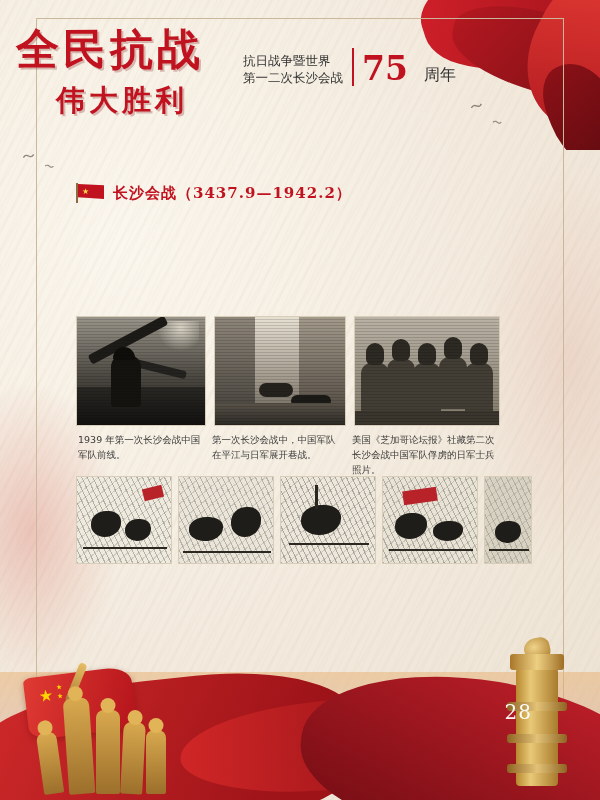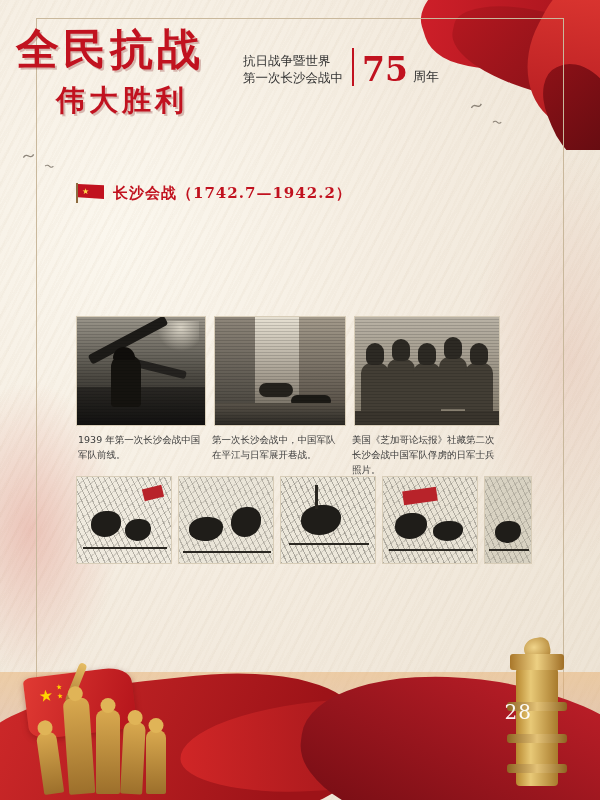--- a/index.html
+++ b/index.html
@@ -155,23 +155,23 @@
     align-items: baseline;
   }
   .anniv-num {
     font-family: "DejaVu Serif", serif;
     font-size: 33px;
     font-weight: bold;
     color: #c1121f;
     line-height: 33px;
   }
   .anniv-unit {
-    font-size: 13px;
+    font-size: 16px;
     color: #333;
-    margin-left: 5px;
+    margin-left: 16px;
   }
 
   
   .content-frame {
     position: absolute;
     left: 36px;
     top: 18px;
     width: 528px;
     height: 700px;
     border: 1px solid #c9b89c;
@@ -496,36 +496,36 @@
   <div class="content-frame"></div>
 
   <div class="title-block">
     <div class="main-title mt-line1">全民抗战</div>
     <div class="main-title mt-line2">伟大胜利</div>
   </div>
 
   <div class="subtitle-box">
     <div class="sub-lines">
       <div>抗日战争暨世界</div>
-      <div>第一次长沙会战中</div>
+      <div>第一二次长沙会战</div>
     </div>
     <div class="sub-divider"></div>
     <div class="anniv">
       <span class="anniv-num">75</span>
       <span class="anniv-unit">周年</span>
     </div>
   </div>
 
   <div class="section-head">
     <span class="flag-icon">
       <span class="pole"></span>
       <span class="cloth"></span>
       <span class="star">★</span>
     </span>
-    <span class="section-title">长沙会战（1742.7—1942.2）</span>
+    <span class="section-title">长沙会战（3437.9—1942.2）</span>
   </div>
 
 
   <div class="photo-row-1">
     <div class="ph p1">
       <div class="sky"></div>
       <div class="palm"></div>
       <div class="gun"></div>
       <div class="gun2"></div>
       <div class="ground"></div>

